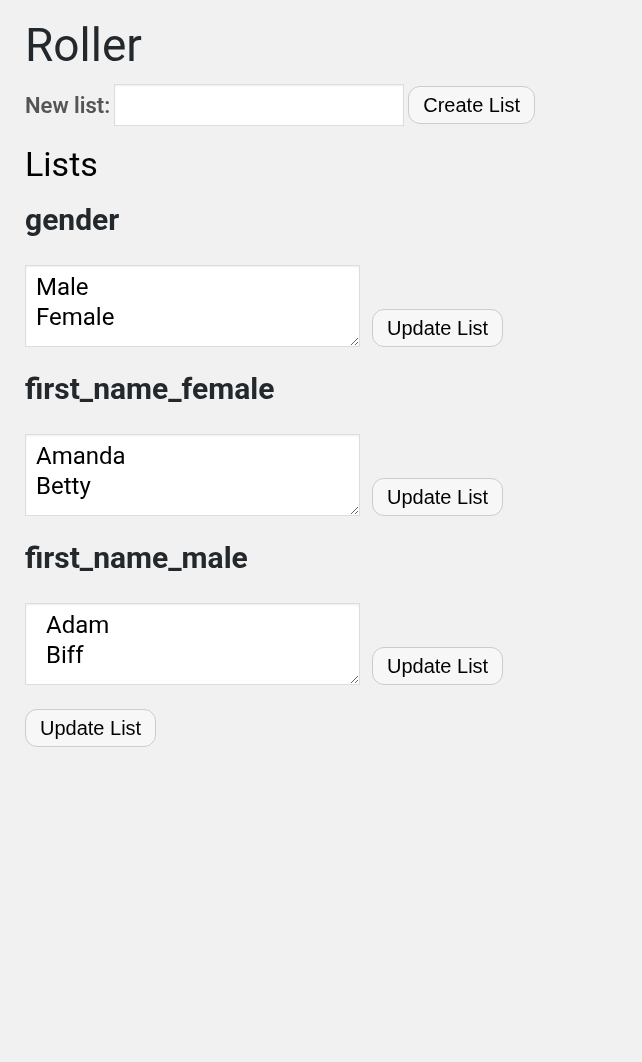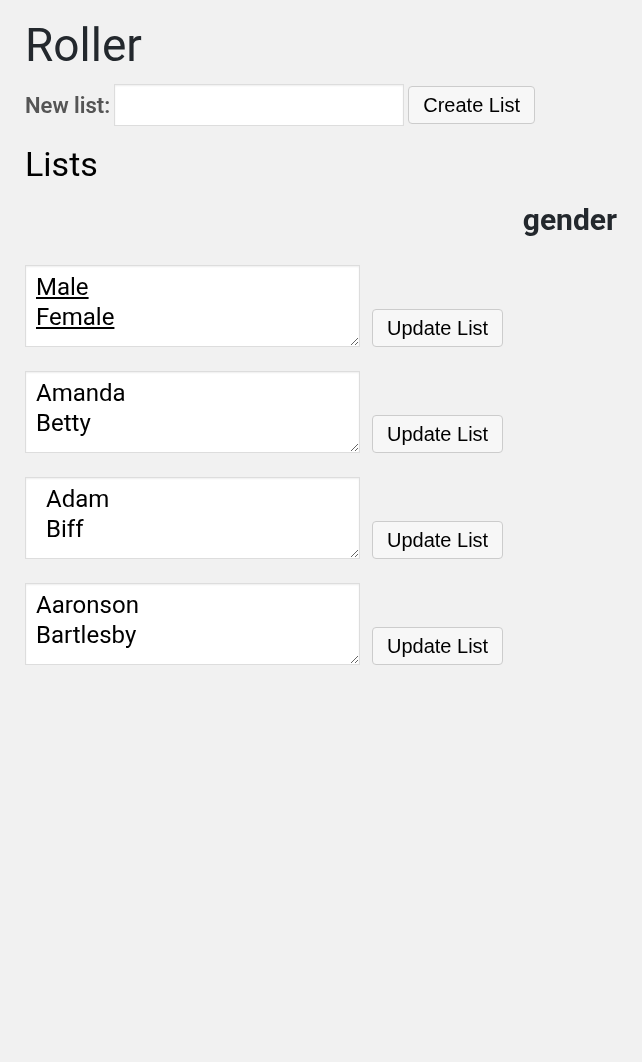--- a/index.html
+++ b/index.html
@@ -35,41 +35,40 @@
     padding: 4px 8px;
     border: 1px solid #ddd;
     background: #fff;
     box-shadow: inset 0 1px 2px rgba(0,0,0,0.07);
   }
   .btn {
     font-size: 20px;
     padding: 4px 14px;
     background: #f7f7f7;
     border: 1px solid #ccc;
-    border-radius: 4px;
+    border-radius: 12px;
     cursor: pointer;
     color: #000;
     line-height: 1.4;
     white-space: nowrap;
   }
   h2 {
     font-size: 34px;
     font-weight: 400;
     margin: 10px 0 18px 0;
     color: #000000;
   }
   .list-block {
     margin-bottom: 24px;
   }
   .list-title {
     font-size: 30px;
     font-weight: 700;
     margin: 6px 0 28px 0;
     color: #23282d;
-    text-align: right;
   }
   .list-row {
     display: flex;
     align-items: flex-end;
     gap: 12px;
   }
   textarea.list-textarea {
     width: 335px;
     height: 82px;
     font-size: 24px;
@@ -105,39 +104,39 @@
   <input type="text" class="new-list-input" value="" style="">
   <button class="btn">Create List</button>
 </div>
 
 <h2>Lists</h2>
 
 <div id="lists-container">
     <div class="list-block">
       <h3 class="list-title">gender</h3>
       <div class="list-row">
-        <textarea class="list-textarea" style="overflow-y: hidden; text-decoration: underline;">Male
+        <textarea class="list-textarea" style="overflow-y: hidden;">Male
 Female</textarea>
         <button class="btn">Update List</button>
       </div>
     </div>
     <div class="list-block">
+      <h3 class="list-title">first_name_female</h3>
       <div class="list-row">
         <textarea class="list-textarea" style="overflow-y: scroll;">Amanda
 Betty</textarea>
         <button class="btn">Update List</button>
       </div>
     </div>
     <div class="list-block">
+      <h3 class="list-title">first_name_male</h3>
       <div class="list-row">
         <textarea class="list-textarea" style="overflow-y: scroll; padding-left: 20px;">Adam
 Biff</textarea>
         <button class="btn">Update List</button>
       </div>
     </div>
     <div class="list-block">
       <div class="list-row">
-        <textarea class="list-textarea" style="overflow-y: scroll;">Aaronson
-Bartlesby</textarea>
         <button class="btn">Update List</button>
       </div>
     </div>
   </div>
 
 </body></html>

